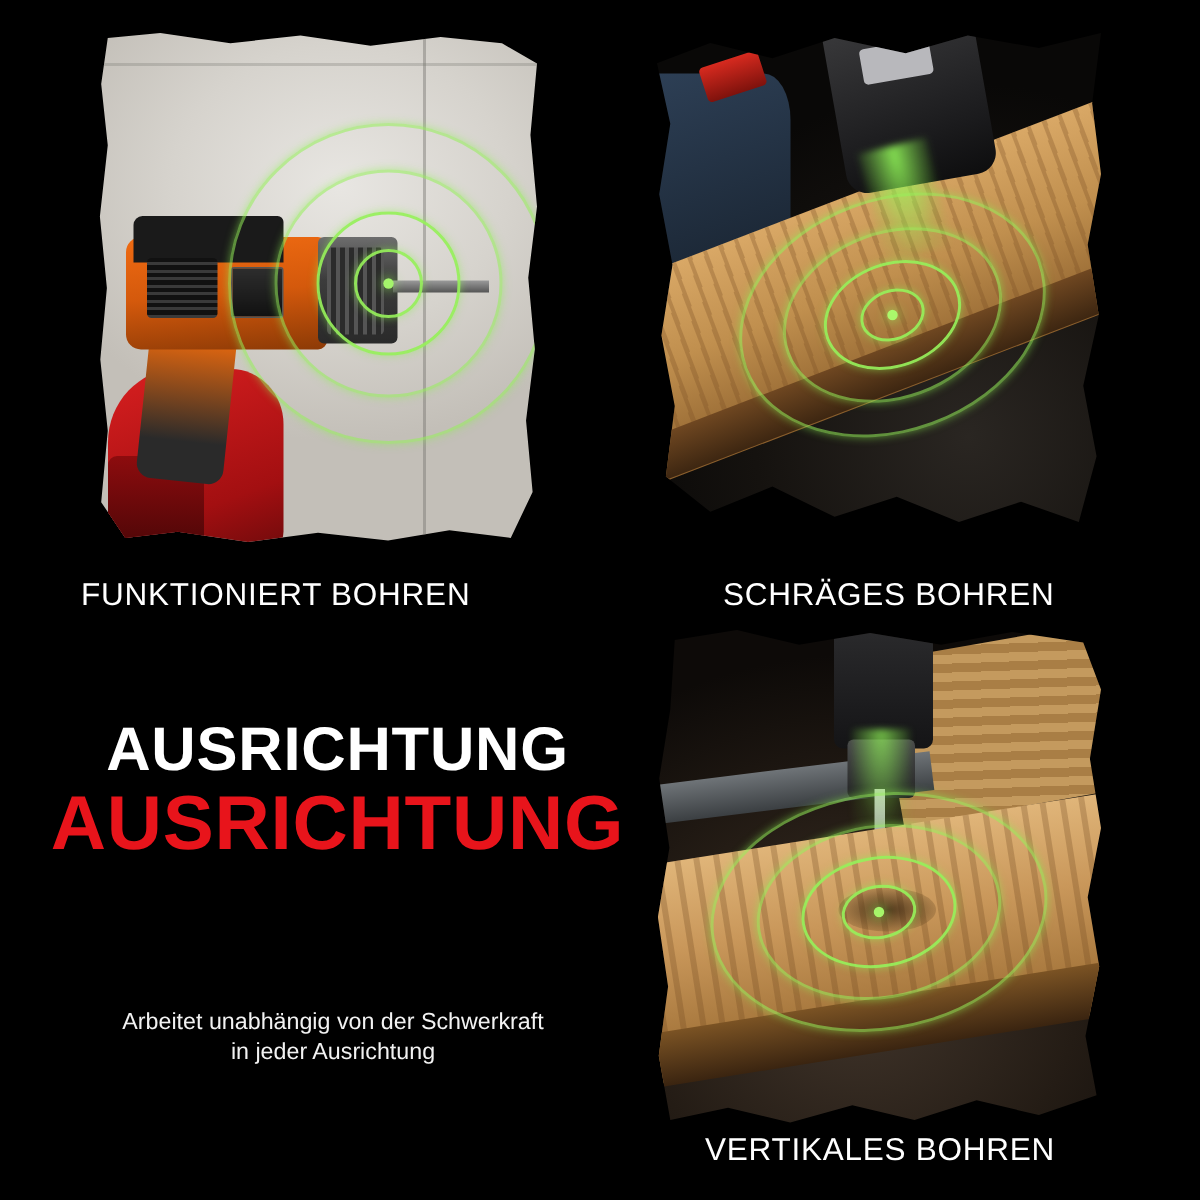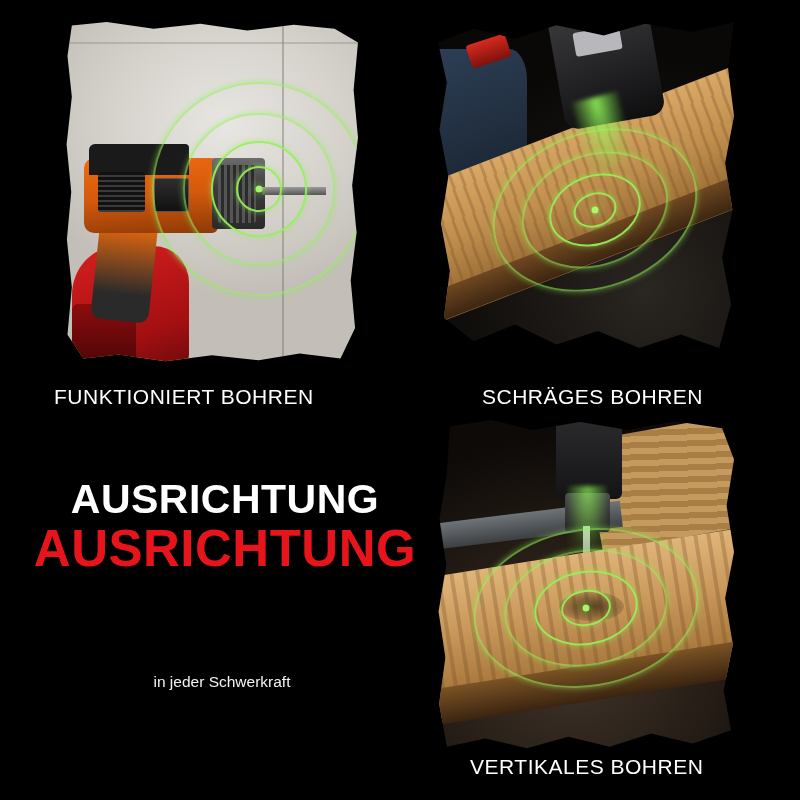--- a/index.html
+++ b/index.html
@@ -324,16 +324,17 @@
   <div class="caption" id="cap1">FUNKTIONIERT BOHREN</div>
   <div class="caption" id="cap2">SCHRÄGES BOHREN</div>
   <div class="caption" id="cap3">VERTIKALES BOHREN</div>
 
   <div class="headline">
     <div class="l1">AUSRICHTUNG</div>
     <div class="l3">AUSRICHTUNG</div>
   </div>
 
   <div class="subtext">
-    <div>in jeder Schwerkraft</div>
+    <div>Arbeitet unabhängig von der Schwerkraft</div>
+    <div>in jeder Ausrichtung</div>
   </div>
 
 </div>
 
 </body></html>

